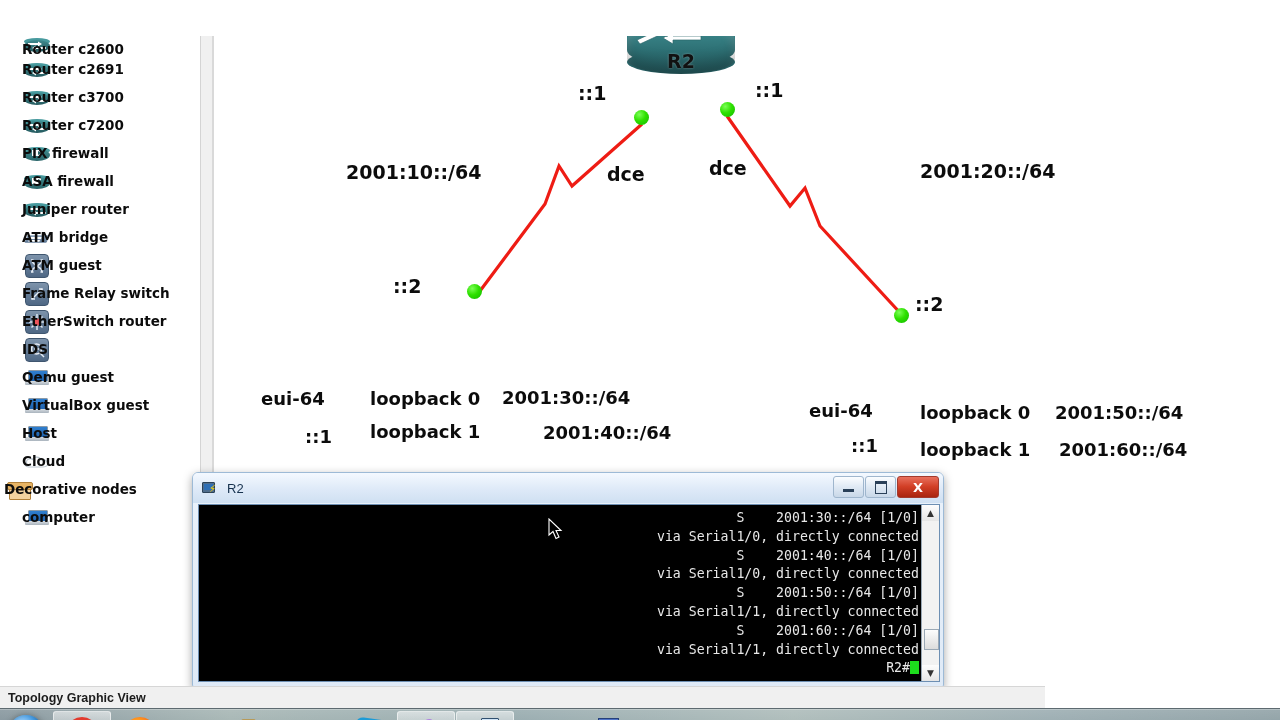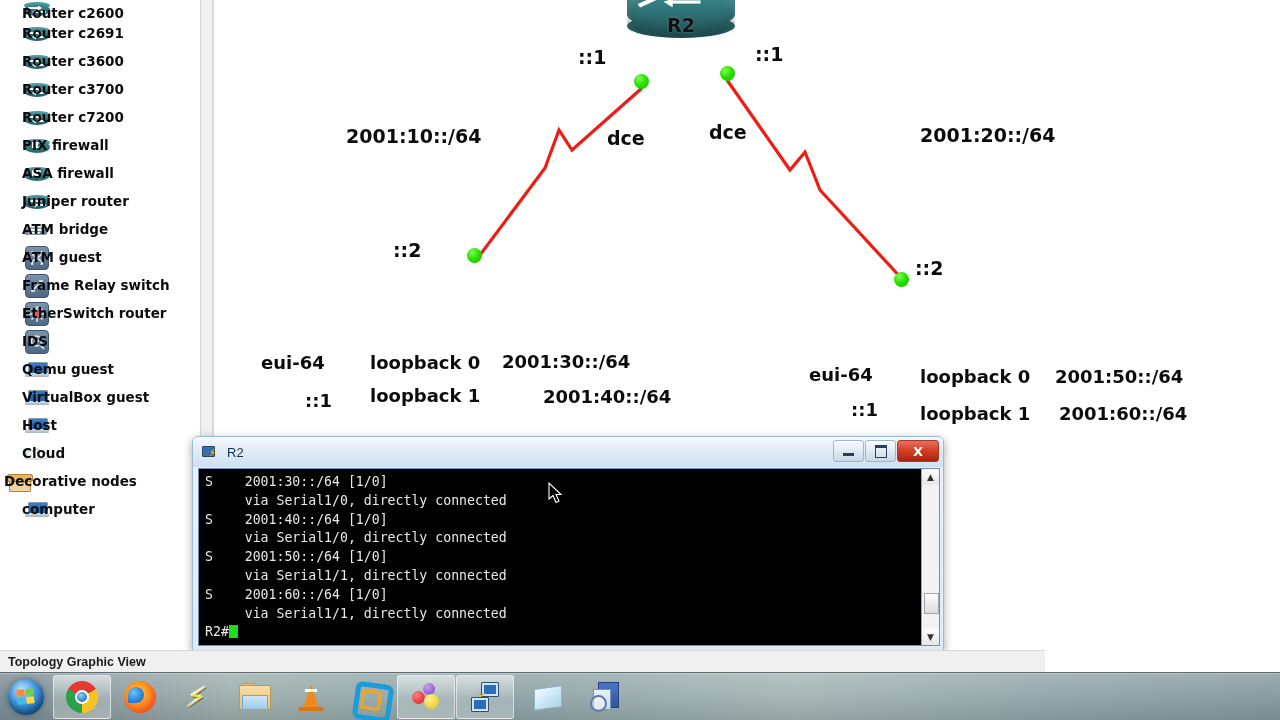--- a/index.html
+++ b/index.html
@@ -2,21 +2,21 @@
 <html><head>
 <meta charset="utf-8">
 <style>
   html,body{margin:0;padding:0;}
   body{
     width:1280px;height:720px;overflow:hidden;
     font-family:"Liberation Sans",sans-serif;
     background:#ffffff;position:relative;
   }
   
-  #root{position:absolute;inset:0;background:#404040;}
+  #root{position:absolute;inset:0;background:#404040;margin-top:36px;}
 
   
   #app{position:absolute;left:0;top:0;width:1280px;height:672px;background:#fff;}
 
   
   #sidebar{
     position:absolute;left:0;top:0;width:200px;height:650px;
     background:#ffffff;overflow:hidden;
   }
   .node-row{
@@ -169,21 +169,21 @@
   }
   .wbtn .minbar{width:11px;height:3px;background:#2a4058;margin-top:7px;}
   .wbtn .maxsq{width:10px;height:9px;border:1.5px solid #2a4058;border-top-width:3px;}
   #term-body{
     position:absolute;left:5px;top:31px;width:740px;height:176px;
     background:#000;border:1px solid #6d8fb3;overflow:hidden;
   }
   #term-text{
     position:absolute;left:6px;top:4px;right:20px;
     color:#e8e8e8;font-family:"DejaVu Sans Mono",monospace;
-    font-size:13.2px;line-height:18.8px;white-space:pre;
+    font-size:13.2px;line-height:18.8px;white-space:pre;text-align:right;
   }
   #term-text .cursor{display:inline-block;width:9px;height:13px;background:#1ddd1d;vertical-align:-2px;}
   #term-sb{
     position:absolute;right:0;top:0;width:17px;height:100%;
     background:#f2f2f2;border-left:1px solid #9aa8b5;
   }
   #term-sb .arw{
     width:17px;height:16px;display:flex;align-items:center;justify-content:center;
     font-size:9px;color:#333;font-family:"DejaVu Sans",sans-serif;
     background:linear-gradient(180deg,#fdfdfd 0%,#e6e6e6 100%);
@@ -313,35 +313,20 @@
                 <span class="body"></span>
                 <svg width="26" height="15" viewBox="0 0 26 15" style="position:absolute;left:0;top:0;">
                   <g fill="#fff">
                     <path d="M4,5 L14,5 L14,3.5 L18,6 L14,8.5 L14,7 L4,7 Z"></path>
                     <path d="M22,11 L12,11 L12,12.5 L8,10 L12,7.5 L12,9 L22,9 Z"></path>
                   </g>
                 </svg>
               </span>
             </span>
             <span class="lbl">Router c2691</span>
-          </div>
-          <div class="node-row">
-            <span class="ic">
-              <span class="ic-router">
-                <span class="top"></span>
-                <span class="body"></span>
-                <svg width="26" height="15" viewBox="0 0 26 15" style="position:absolute;left:0;top:0;">
-                  <g fill="#fff">
-                    <path d="M4,5 L14,5 L14,3.5 L18,6 L14,8.5 L14,7 L4,7 Z"></path>
-                    <path d="M22,11 L12,11 L12,12.5 L8,10 L12,7.5 L12,9 L22,9 Z"></path>
-                  </g>
-                </svg>
-              </span>
-            </span>
-            <span class="lbl">Router c3600</span>
           </div>
           <div class="node-row">
             <span class="ic">
               <span class="ic-router">
                 <span class="top"></span>
                 <span class="body"></span>
                 <svg width="26" height="15" viewBox="0 0 26 15" style="position:absolute;left:0;top:0;">
                   <g fill="#fff">
                     <path d="M4,5 L14,5 L14,3.5 L18,6 L14,8.5 L14,7 L4,7 Z"></path>
                     <path d="M22,11 L12,11 L12,12.5 L8,10 L12,7.5 L12,9 L22,9 Z"></path>

